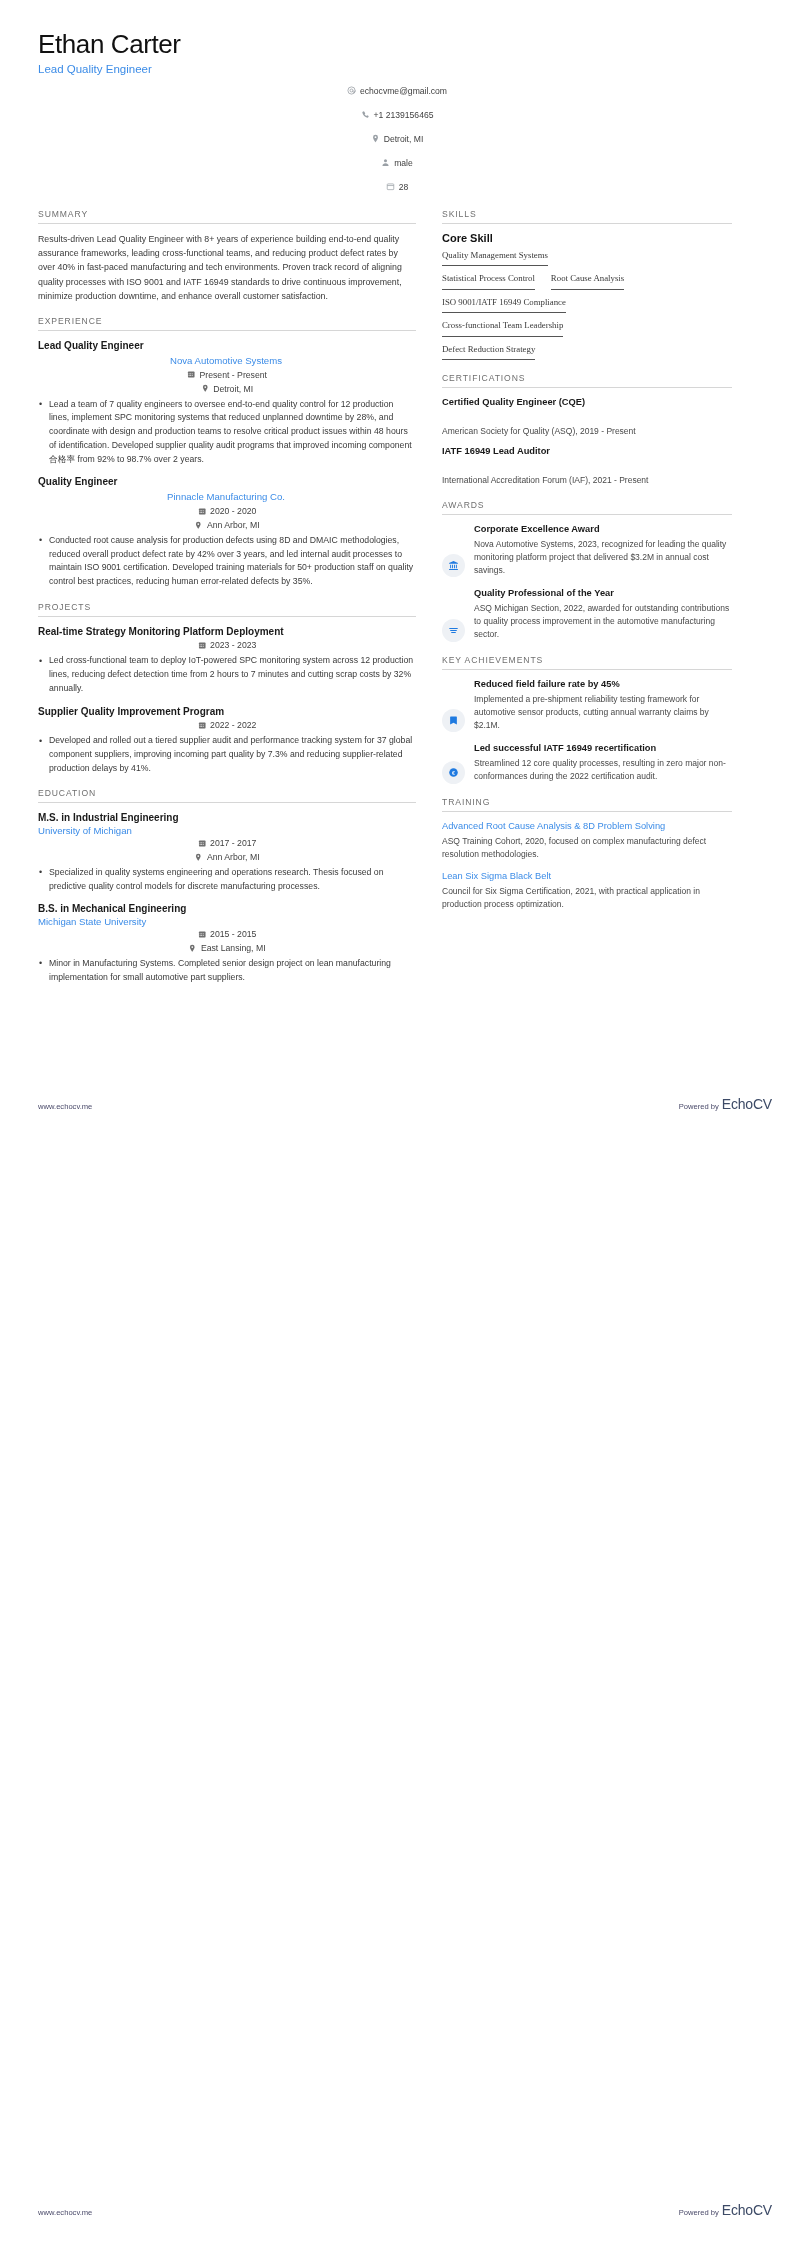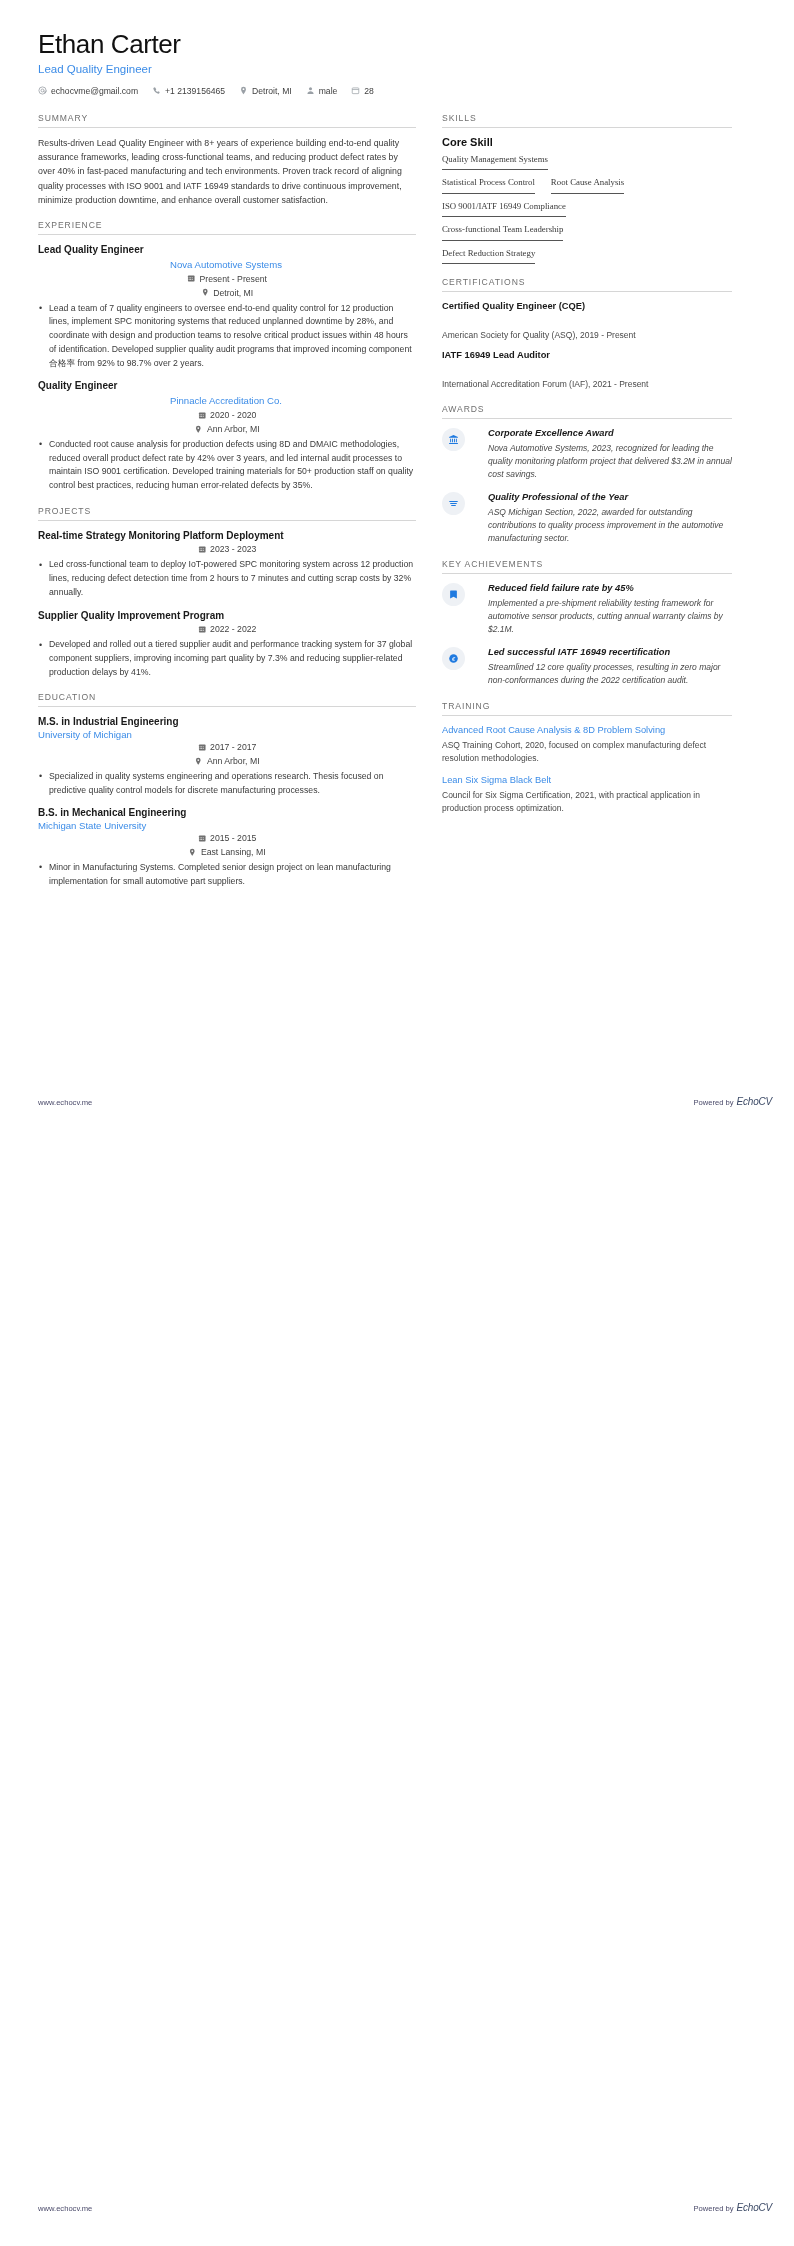--- a/index.html
+++ b/index.html
@@ -42,20 +42,21 @@
     font-weight: 400;
   }
   .contact-row {
     display: flex;
     flex-wrap: wrap;
     align-items: center;
     gap: 14px;
     margin-top: 11px;
     font-size: 8.6px;
     color: #3f3f3f;
+    flex-direction: column;
   }
   .contact-item { display: flex; align-items: center; gap: 4px; white-space: nowrap; }
   .contact-item svg { display: block; }
   .ci-ico { width: 9px; height: 9px; flex: 0 0 9px; color: #9aa0a6; }
 
   
   .cols { display: flex; margin-top: 17px; align-items: flex-start; }
   .col-left { width: 404px; flex: 0 0 404px; padding-right: 26px; }
   .col-right { width: 290px; flex: 0 0 290px; }
 
@@ -149,21 +150,21 @@
     font-family: Liberation Serif, serif;
   }
 
   
   .cert { margin-bottom: 8px; }
   .cert:last-child { margin-bottom: 0; }
   .cert-name { font-size: 9.3px; font-weight: 700; color: #1a1a1a; line-height: 1.35; }
   .cert-sub { font-size: 8.5px; color: #494949; line-height: 1.5; margin-top: 16px; }
 
   
-  .icard { display: flex; gap: 23px; margin-bottom: 10px; align-items: flex-start; font-style: italic; }
+  .icard { display: flex; gap: 9px; margin-bottom: 10px; align-items: flex-end; }
   .icard:last-child { margin-bottom: 0; }
   .icard-badge {
     width: 23px; height: 23px;
     flex: 0 0 23px;
     border-radius: 50%;
     background: #eef1f5;
     display: flex;
     align-items: center;
     justify-content: center;
     margin-top: 1px;
@@ -186,21 +187,21 @@
     right: 22px;
     display: flex;
     align-items: baseline;
     justify-content: space-between;
     font-size: 7.6px;
     color: #4a4a6a;
   }
   .footer-1 { top: 1096px; }
   .footer-2 { top: 2202px; }
   .powered { display: flex; align-items: baseline; gap: 3px; }
-  .powered .brand { font-size: 10px; color: #3c4a66; letter-spacing: -0.2px; font-style: italic; }
+  .powered .brand { font-size: 14px; color: #3c4a66; letter-spacing: -0.2px; }
 </style>
 </head>
 <body>
 
 <div class="page">
 
   <div class="sheet">
 
     <div>
       <div class="hdr-name">Ethan Carter</div>
@@ -300,21 +301,21 @@
               </span>
             </div>
             <ul class="bullets">
               <li>Lead a team of 7 quality engineers to oversee end-to-end quality control for 12 production lines, implement SPC monitoring systems that reduced unplanned downtime by 28%, and coordinate with design and production teams to resolve critical product issues within 48 hours of identification. Developed supplier quality audit programs that improved incoming component合格率 from 92% to 98.7% over 2 years.</li>
             </ul>
           </div>
 
           <div class="entry">
             <div class="entry-title">Quality Engineer</div>
             <div class="entry-meta">
-              <span class="entry-org">Pinnacle Accreditation Co.</span>
+              <span class="entry-org">Pinnacle Manufacturing Co.</span>
               <span class="meta-bit">
                 <span class="meta-ico">
                   <svg viewBox="0 0 16 16" fill="currentColor">
                       <rect x="1.8" y="3" width="12.4" height="11" rx="1.2"></rect>
                       <rect x="3.2" y="6.4" width="1.6" height="1.6" fill="#fff"></rect>
                       <rect x="6.1" y="6.4" width="1.6" height="1.6" fill="#fff"></rect>
                       <rect x="9" y="6.4" width="1.6" height="1.6" fill="#fff"></rect>
                       <rect x="3.2" y="9.4" width="1.6" height="1.6" fill="#fff"></rect>
                       <rect x="6.1" y="9.4" width="1.6" height="1.6" fill="#fff"></rect>
                       <rect x="9" y="9.4" width="1.6" height="1.6" fill="#fff"></rect>

